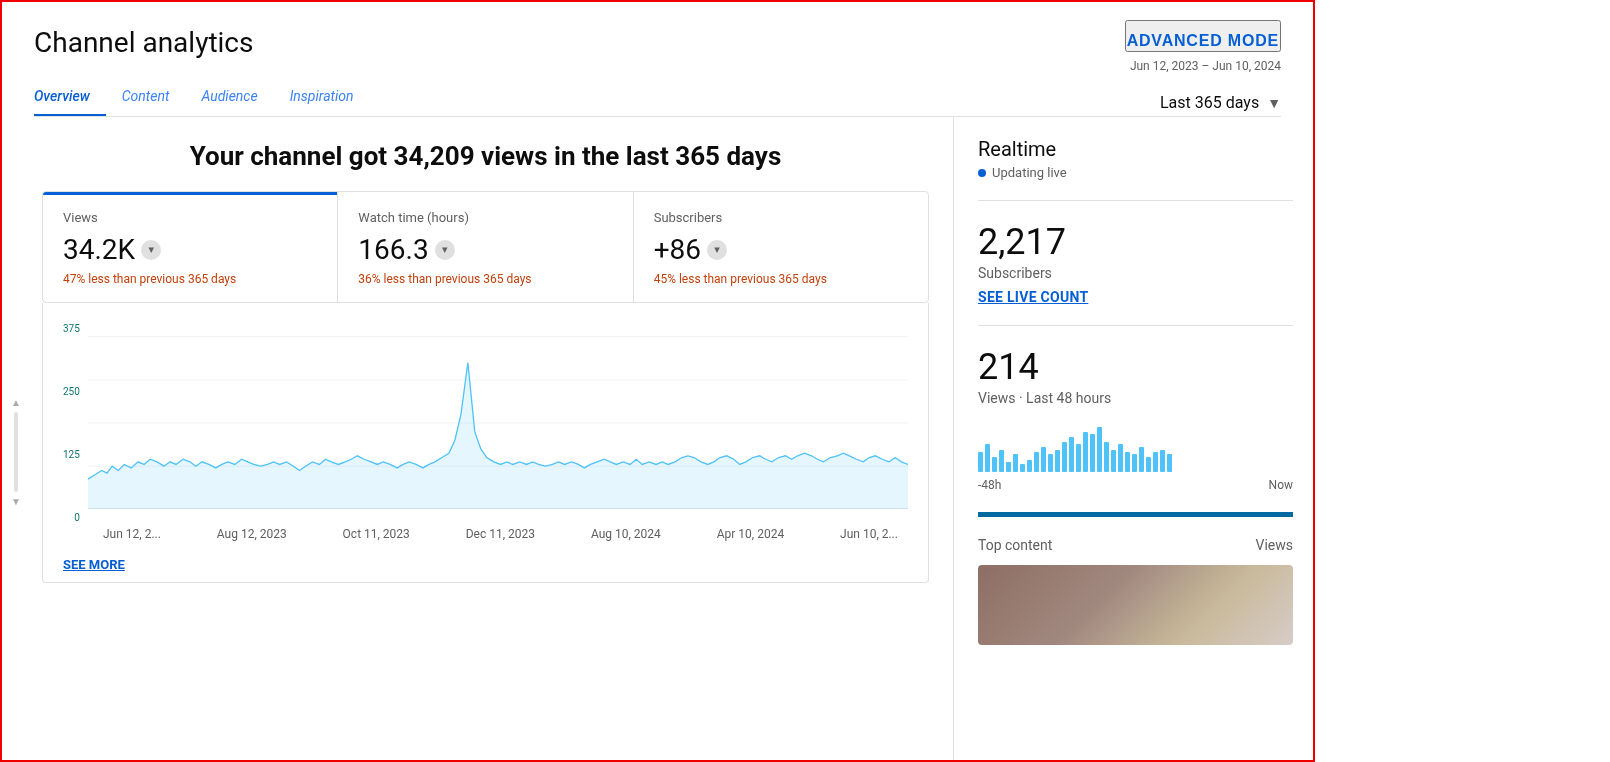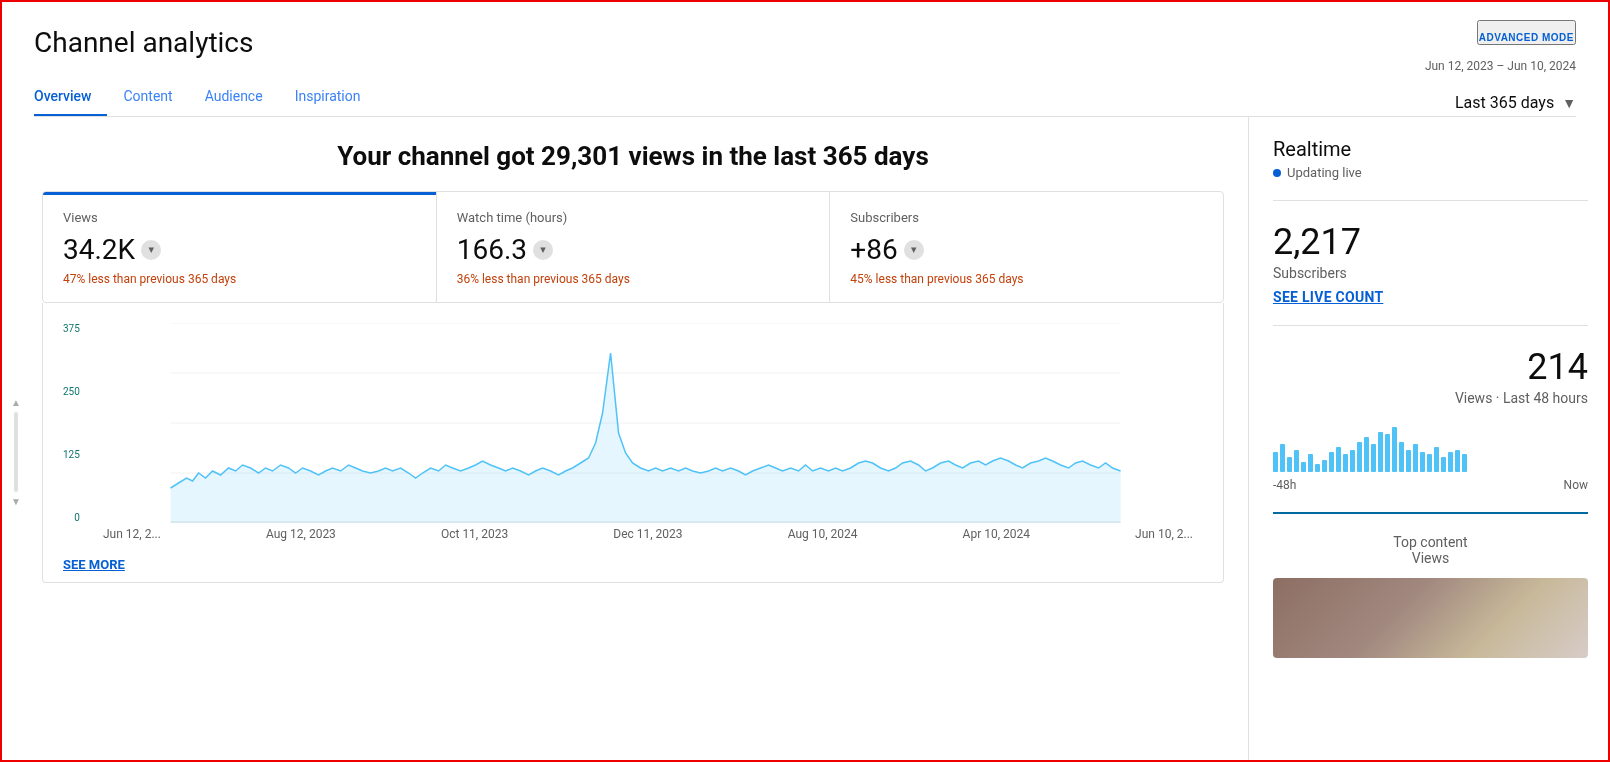--- a/index.html
+++ b/index.html
@@ -1,26 +1,26 @@
 <!DOCTYPE html>
 <html><head>
   <meta charset="utf-8">
   <style>
     * { box-sizing: border-box; margin: 0; padding: 0; }
     body { font-family: 'Roboto', Arial, sans-serif; background: #fff; color: #0d0d0d; font-size: 14px; }
 
-    .page-wrapper { display: flex; flex-direction: column; width: 1610px; min-height: 762px; background: #fff; border: 2px solid #e00; }
+    .page-wrapper { display: flex; flex-direction: column; width: 1315px; min-height: 762px; background: #fff; border: 2px solid #e00; }
 
     
     .header { display: flex; align-items: flex-start; justify-content: space-between; padding: 18px 32px 0 32px; }
     .header-title { font-size: 28px; font-weight: 400; color: #0d0d0d; padding-top: 6px; }
-    .advanced-mode { font-size: 10px; font-weight: 700; color: #065fd4; letter-spacing: 0.05em; text-transform: uppercase; cursor: pointer; padding-top: 10px; }
-
-    
-    .tabs { display: flex; align-items: flex-start; padding: 0 32px; margin-top: 10px; border-bottom: 1px solid #e0e0e0; }
+    .advanced-mode { font-size: 16px; font-weight: 700; color: #065fd4; letter-spacing: 0.05em; text-transform: uppercase; cursor: pointer; padding-top: 10px; }
+
+    
+    .tabs { display: flex; align-items: flex-start; padding: 0 32px; margin-top: 10px; border-bottom: 1px solid #e0e0e0; font-style: italic; }
     .tab { padding: 10px 16px 10px 0; margin-right: 16px; font-size: 14px; color: #3b82f6; cursor: pointer; border-bottom: 3px solid transparent; margin-bottom: -1px; }
     .tab.active { color: #065fd4; border-bottom: 3px solid #065fd4; font-weight: 500; }
     .date-range-subtitle { font-size: 12px; color: #606060; }
     .date-range-selector { display: flex; align-items: center; gap: 20px; cursor: pointer; }
     .date-range-label { font-size: 16px; color: #0d0d0d; font-weight: 400; }
     .dropdown-arrow { font-size: 14px; color: #606060; }
 
     
     .main-content { display: flex; flex: 1; padding: 0 0 0 0; }
 
@@ -67,31 +67,31 @@
     .realtime-section { padding-bottom: 20px; border-bottom: 1px solid #e0e0e0; }
     .realtime-title { font-size: 20px; font-weight: 400; color: #0d0d0d; margin-bottom: 4px; }
     .live-indicator { display: flex; align-items: center; gap: 6px; font-size: 13px; color: #606060; }
     .live-dot { width: 8px; height: 8px; background: #065fd4; border-radius: 50%; }
 
     .subscribers-section { padding: 20px 0; border-bottom: 1px solid #e0e0e0; }
     .big-number { font-size: 36px; font-weight: 400; color: #0d0d0d; }
     .section-label { font-size: 14px; color: #606060; margin-top: 2px; margin-bottom: 8px; }
     .see-live-count { color: #065fd4; font-size: 14px; font-weight: 700; cursor: pointer; text-transform: uppercase; letter-spacing: 0.02em; }
 
-    .views-section { padding: 20px 0; border-bottom: 2px solid #0369a1; text-align: right; }
+    .views-section { padding: 20px 0; border-bottom: 5px solid #0369a1; }
     .views-label { font-size: 14px; color: #606060; margin-top: 2px; margin-bottom: 16px; }
 
     
     .mini-chart { display: flex; align-items: flex-end; gap: 2px; height: 50px; margin-bottom: 6px; }
     .mini-bar { background: #4fc3f7; border-radius: 1px; }
     .mini-chart-labels { display: flex; justify-content: space-between; }
     .mini-chart-label { font-size: 12px; color: #606060; }
 
     .top-content-section { padding-top: 20px; }
-    .top-content-header { display: flex; justify-content: space-between; align-items: center; margin-bottom: 12px; flex-direction: column; }
+    .top-content-header { display: flex; justify-content: space-between; align-items: center; margin-bottom: 12px; }
     .top-content-title { font-size: 14px; color: #606060; }
     .top-content-views { font-size: 14px; color: #606060; }
 
     .thumbnail-placeholder { width: 100%; height: 80px; background: linear-gradient(135deg, #8d6e63 0%, #a1887f 40%, #c8b99a 70%, #d7ccc8 100%); border-radius: 4px; }
 
     
     .chart-line { fill: none; stroke: #4fc3f7; stroke-width: 1.5; }
     .chart-fill { fill: rgba(79, 195, 247, 0.15); }
   </style>
 </head>
@@ -124,21 +124,21 @@
   <div class="main-content">
 
     <div class="scroll-sidebar">
       <span style="font-size:10px; color:#aaa; writing-mode:vertical-rl;">▲</span>
       <div style="width:4px; height:80px; background:#e0e0e0; border-radius:2px; margin:4px 0;"></div>
       <span style="font-size:10px; color:#aaa; writing-mode:vertical-rl;">▼</span>
     </div>
 
     <div class="analytics-area">
 
-      <h2 class="headline">Your channel got 29,301 views in the last 365 days</h2>
+      <h2 class="headline">Your channel got 34,209 views in the last 365 days</h2>
 
       <div class="metrics-container">
         <div class="metric-card active">
           <div class="metric-label">Views</div>
           <div class="metric-value">
             <span>34.2K</span>
             <span class="metric-arrow">▾</span>
           </div>
           <div class="metric-compare">47% less than previous 365 days</div>
         </div>

